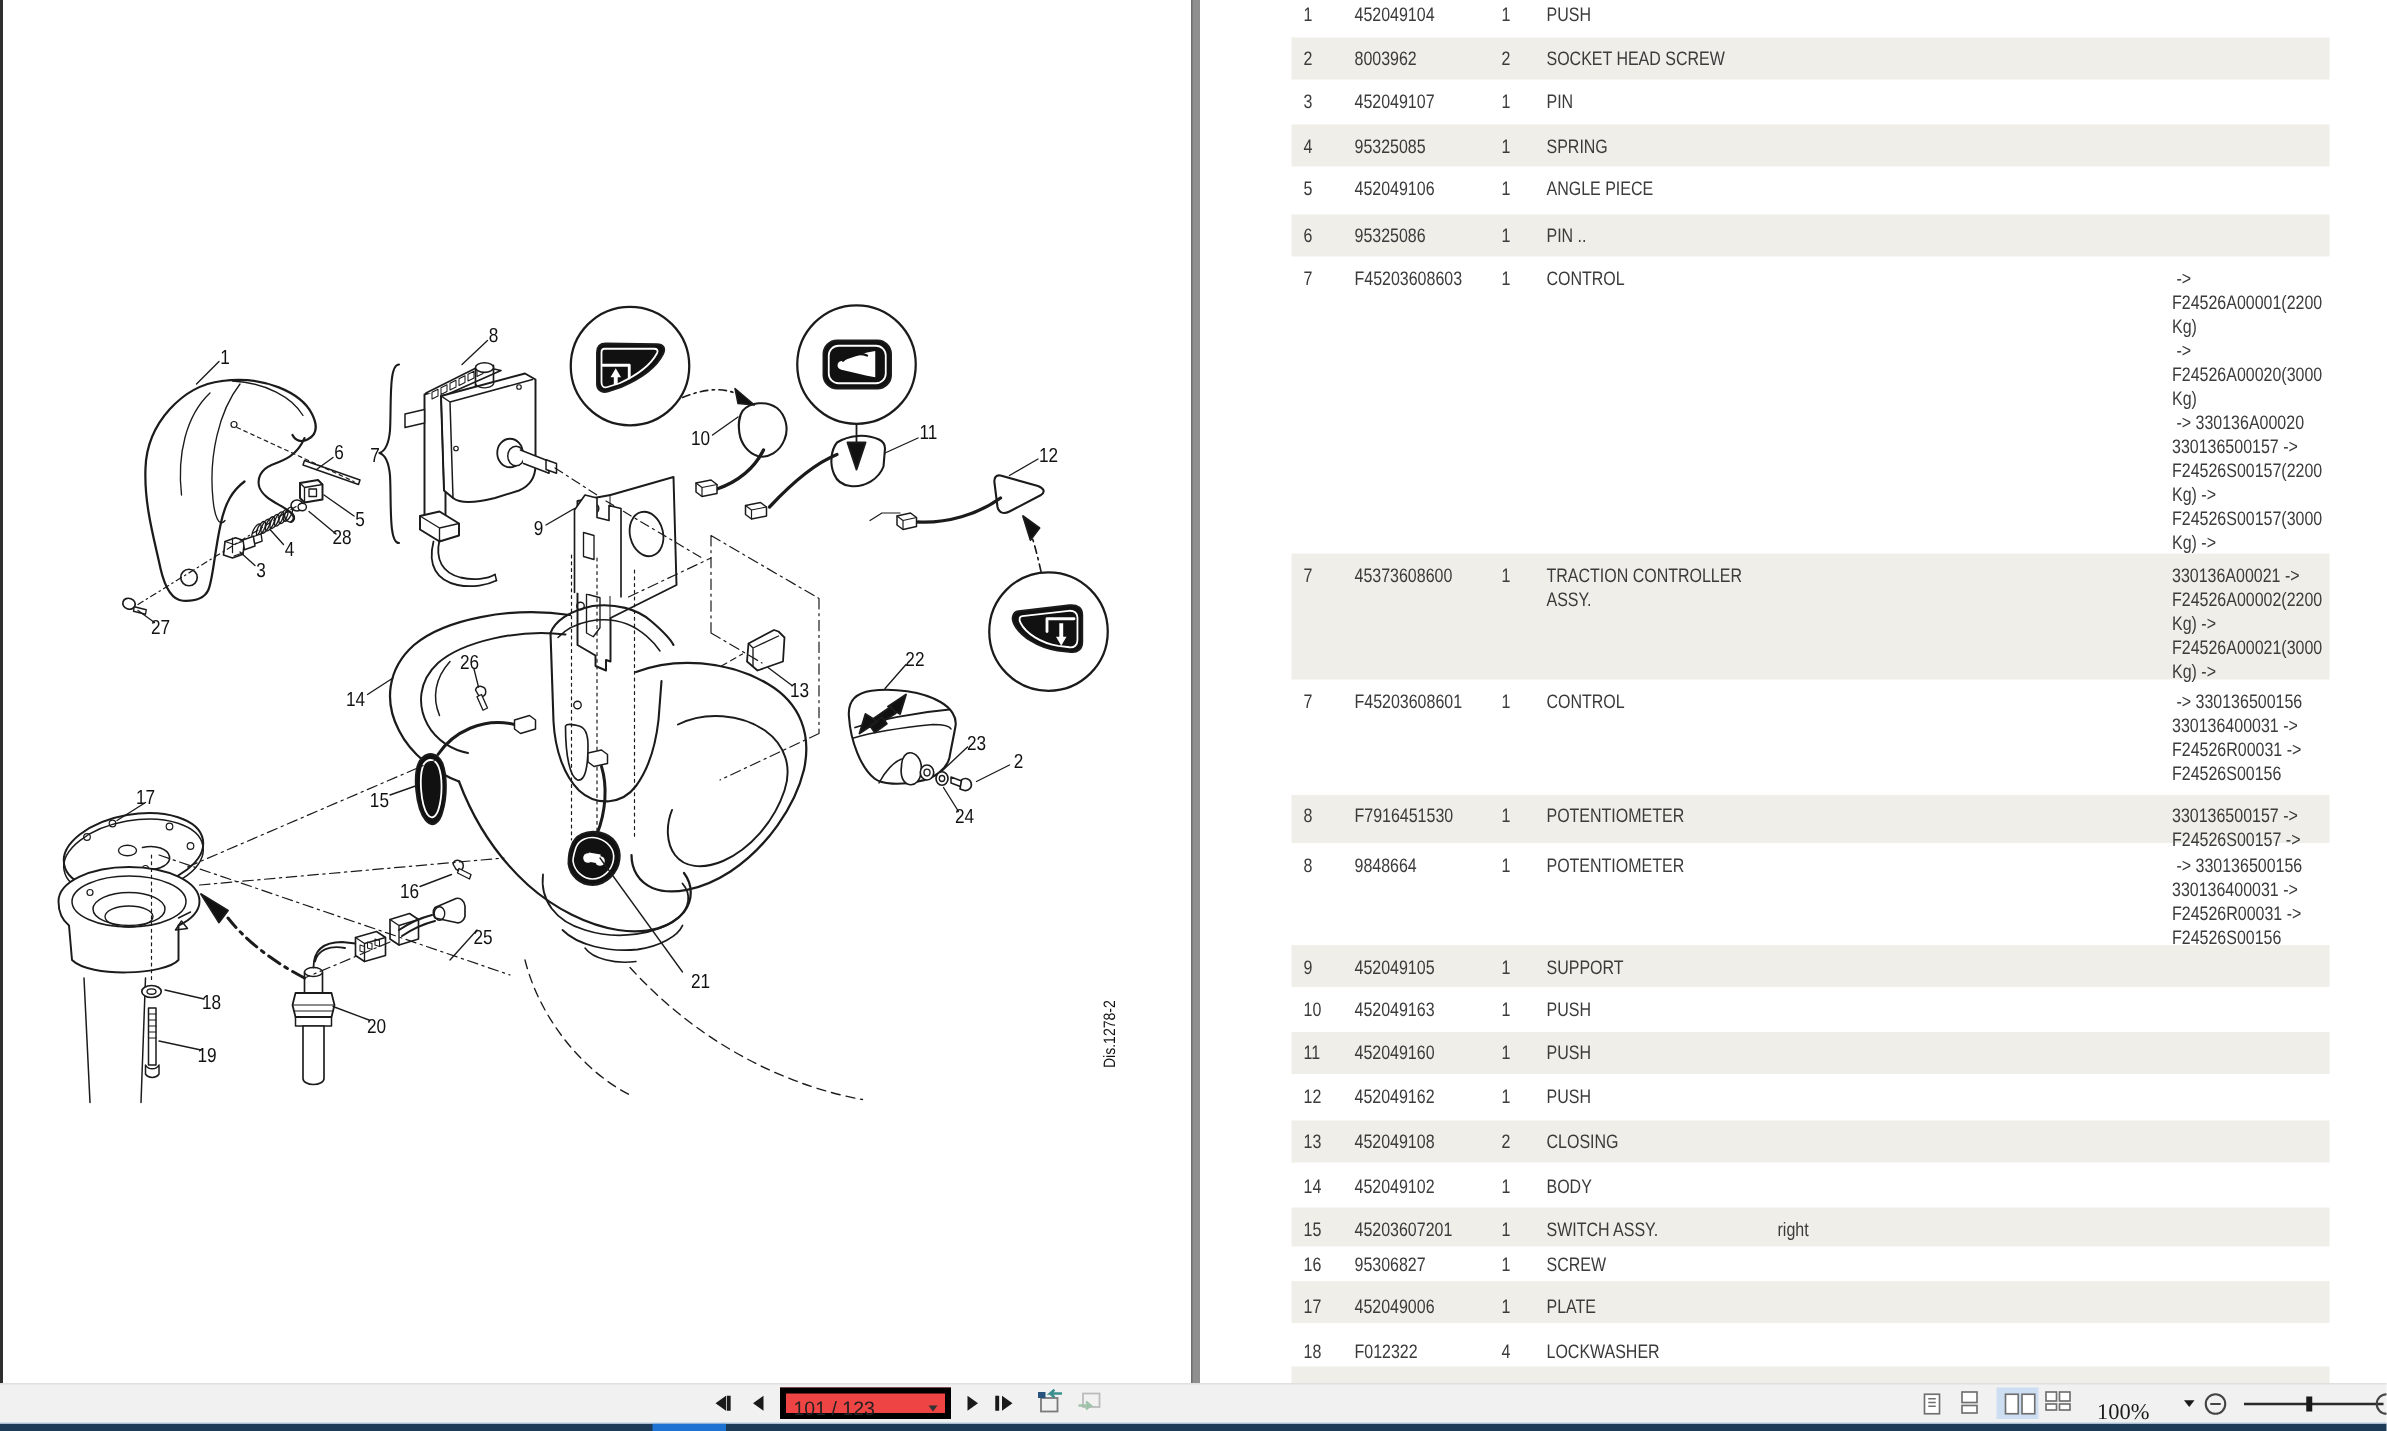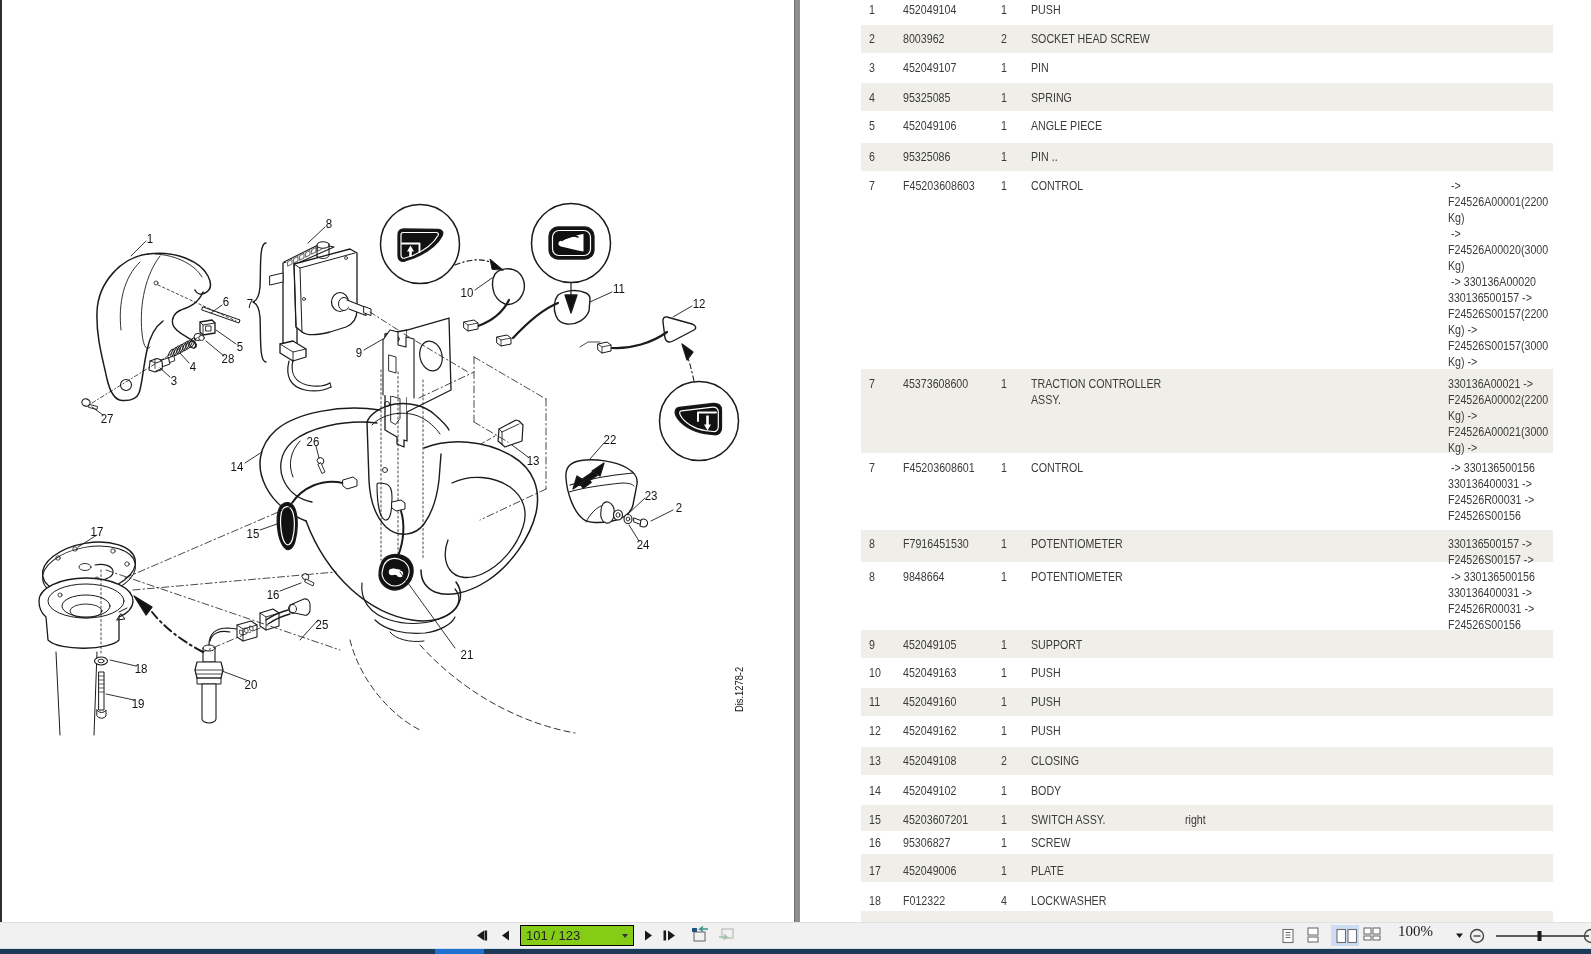--- a/index.html
+++ b/index.html
@@ -6,21 +6,21 @@
 #sep{position:absolute;left:794px;top:0;width:7px;height:922px;background:#8f8f8f;border-left:1px solid #6e6e6e;border-right:1px solid #b5b5b5;box-sizing:border-box;}
 #diag{position:absolute;left:0;top:0;width:795px;height:922px;}
 #table{position:absolute;left:800px;top:0;width:791px;height:922px;background:#fff;overflow:hidden;}
 .row{position:absolute;left:61px;width:692px;}
 .shade{background:#efeee8;}
 .c{position:absolute;font-size:13px;line-height:16.0px;color:#3b3b3b;white-space:pre;
 transform:scaleX(0.82);transform-origin:0 0;}
 #toolbar{position:absolute;left:0;top:922px;width:1591px;height:25.5px;background:#f1f1f1;border-top:1px solid #e0e0e0;box-sizing:border-box;}
 #taskbar{position:absolute;left:0;top:949px;width:1591px;height:5px;background:#1d3a57;}
 #taskbar .hl{position:absolute;left:435px;top:0;width:49px;height:5px;background:#1e73d2;}
-#pagebox{position:absolute;left:520px;top:1.5px;width:114px;height:21px;background:#84cc16;border:1px solid #000000;box-sizing:border-box;font-size:13px;color:#222;}
+#pagebox{position:absolute;left:520px;top:1.5px;width:114px;height:21px;background:#ef4444;border:4px solid #000000;box-sizing:border-box;font-size:13px;color:#222;}
 #pagebox span{position:absolute;left:5px;top:2.5px;}
 #pagebox .dd{position:absolute;right:5px;top:8px;width:0;height:0;border-left:3.5px solid transparent;border-right:3.5px solid transparent;border-top:4.5px solid #333;}
 .zoomtxt{position:absolute;font-family:"Liberation Serif",serif;font-size:15px;color:#1a1a1a;}
 </style></head><body>
 <div id="diag"><svg width="795" height="922" viewBox="0 0 795 922">
 <g fill="none" stroke="#1b1b1b" stroke-width="1.3" stroke-linecap="round" stroke-linejoin="round">
 
 <path d="M148,254 C122,257 98,282 97,312 C96,337 103,360 107,379 C110,392 115,400 122,400.5 C131,401 137,398 139,393 C142,386 143,368 147,350 C150,335 155,327 163,321" stroke-width="1.5"></path>
 <path d="M148,254 C176,250 201,262 208,276 C212,284 211,290 205,293 C201,295 197,294 195,290" stroke-width="1.5"></path>
 <path d="M203,292 C198,304 189,307 181,310 C174,313 171,319 173,325 C176,333 187,336 193,341 C196,344 197,346 194,348" stroke-width="1.4"></path>
@@ -506,18 +506,18 @@
   <circle cx="1477" cy="13" r="6.5" fill="none" stroke="#444" stroke-width="1.4"></circle>
   <line x1="1473.5" y1="13" x2="1480.5" y2="13" stroke="#444" stroke-width="1.4"></line>
   <line x1="1496" y1="13" x2="1589" y2="13" stroke="#2a2a2a" stroke-width="1.6"></line>
   <rect x="1537.5" y="8" width="4" height="10" fill="#1a1a1a"></rect>
   <circle cx="1591" cy="13" r="6.5" fill="none" stroke="#444" stroke-width="1.4"></circle>
 </svg>
 <div id="pagebox">
       <span>101 / 123</span>
       <div class="dd"></div>
     </div>
-<div class="zoomtxt" style="left:1398px;top:0;">100%</div>
+<div class="zoomtxt" style="left:1398px;top:11px;">100%</div>
 </div>
 <div id="taskbar">
     <div class="hl"></div>
   </div>
 <div style="position:absolute;left:0;top:947.5px;width:1591px;height:1.5px;background:#cfdeed;"></div>
 
 </body></html>

